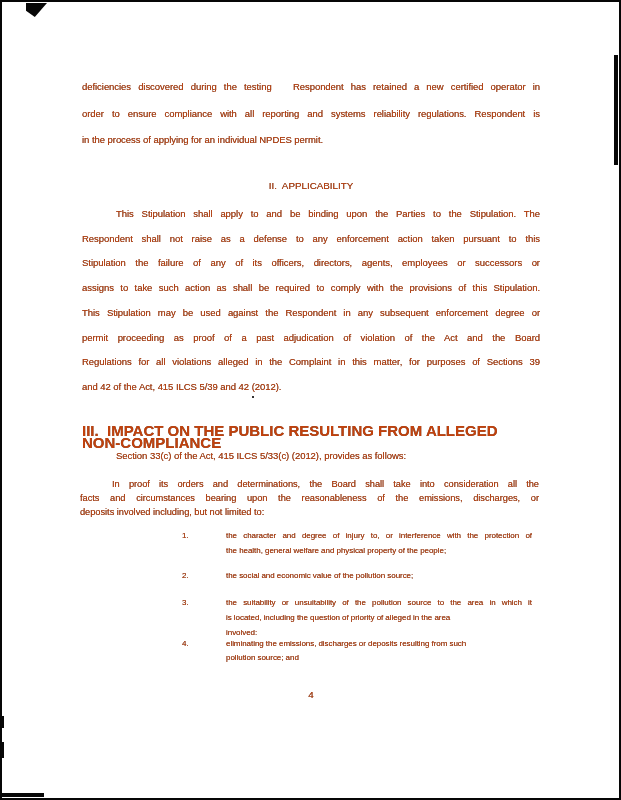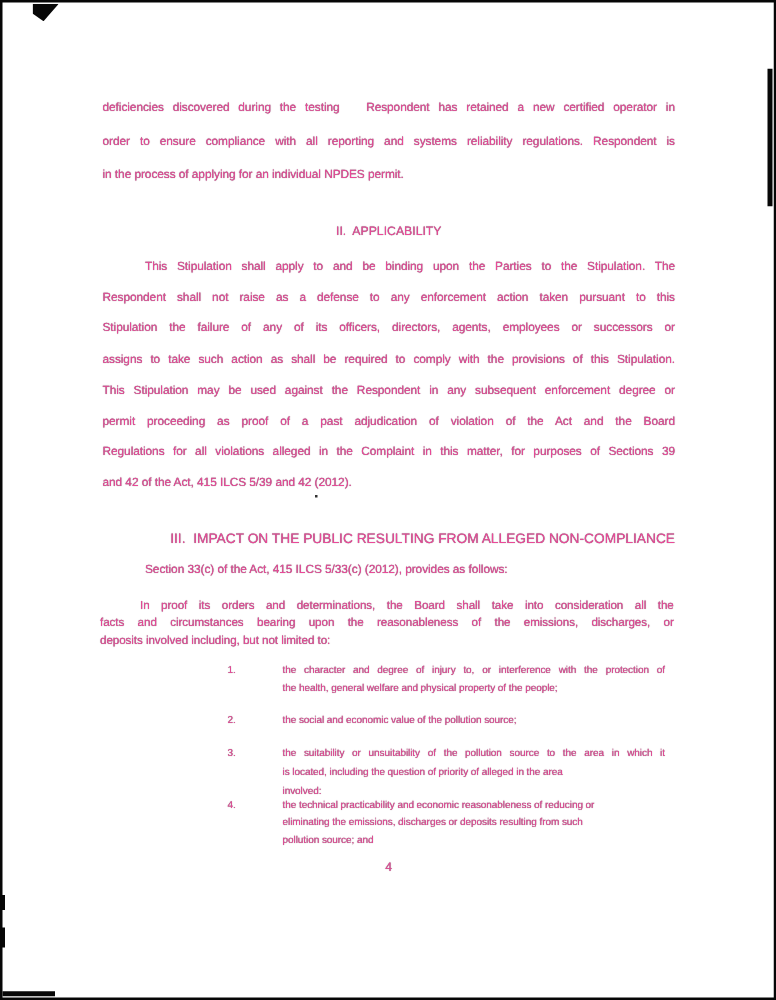--- a/index.html
+++ b/index.html
@@ -1,27 +1,27 @@
 <!DOCTYPE html>
 <html><head>
 <meta charset="utf-8">
 <style>
   html,body{margin:0;padding:0;background:#fff;}
   .page{
     position:relative;width:621px;height:800px;background:#fff;overflow:hidden;
-    font-family:"Liberation Sans",sans-serif;color:#ec4899;
+    font-family:"Liberation Sans",sans-serif;color:#c2410c;
     text-shadow:0 0 0.6px rgba(25,25,25,0.75);
   }
   .frame{position:absolute;inset:0;border:2px solid #060606;pointer-events:none;}
   .block{position:absolute;}
   .bodytxt{font-size:9.5px;letter-spacing:-0.05px;}
   .p1{left:82px;top:74px;width:458px;line-height:26.5px;}
   .h2{left:82px;top:180px;width:458px;line-height:12px;text-align:center;font-weight:normal;font-size:9.8px;white-space:pre-wrap;}
   .p2{left:82px;top:202px;width:458px;line-height:24.7px;}
-  .h3{left:82px;top:425px;width:458px;line-height:12px;text-align:right;font-weight:normal;font-size:11px;white-space:pre-wrap;}
+  .h3{left:82px;top:425px;width:458px;line-height:12px;text-align:left;font-weight:bold;font-size:15px;white-space:pre-wrap;}
   .sec{left:82px;top:450px;width:458px;line-height:12px;text-indent:34px;}
   .quote{left:80px;top:477px;width:459px;line-height:14px;font-size:9.3px;letter-spacing:-0.05px;}
   .factor{left:82px;width:458px;font-size:8px;letter-spacing:-0.05px;}
   .f1{top:529px;line-height:14.5px;}
   .f2{top:569px;line-height:14.5px;}
   .f3{top:595px;line-height:15px;}
   .f4{top:637px;line-height:14px;}
   .factor .num{position:absolute;left:100px;top:0;}
   .factor .ftext{margin-left:144px;width:306px;}
   .pagenum{left:82px;top:689px;width:458px;line-height:12px;text-align:center;font-size:9.8px;}
@@ -100,21 +100,20 @@
     <div class="ftext">
       <div class="jl">the suitability or unsuitability of the pollution source to the area in which it</div>
       <div class="ll">is located, including the question of priority of alleged in the area</div>
       <div class="ll">involved:</div>
     </div>
   </div>
 
   <div class="block factor f4">
     <span class="num">4.</span>
     <div class="ftext">
-      <div class="ll">the technical practicability and economic reasonableness of reducing or</div>
       <div class="ll">eliminating the emissions, discharges or deposits resulting from such</div>
       <div class="ll">pollution source; and</div>
     </div>
   </div>
 
   <div class="block pagenum">4</div>
 
 </div>
 
 </body></html>

